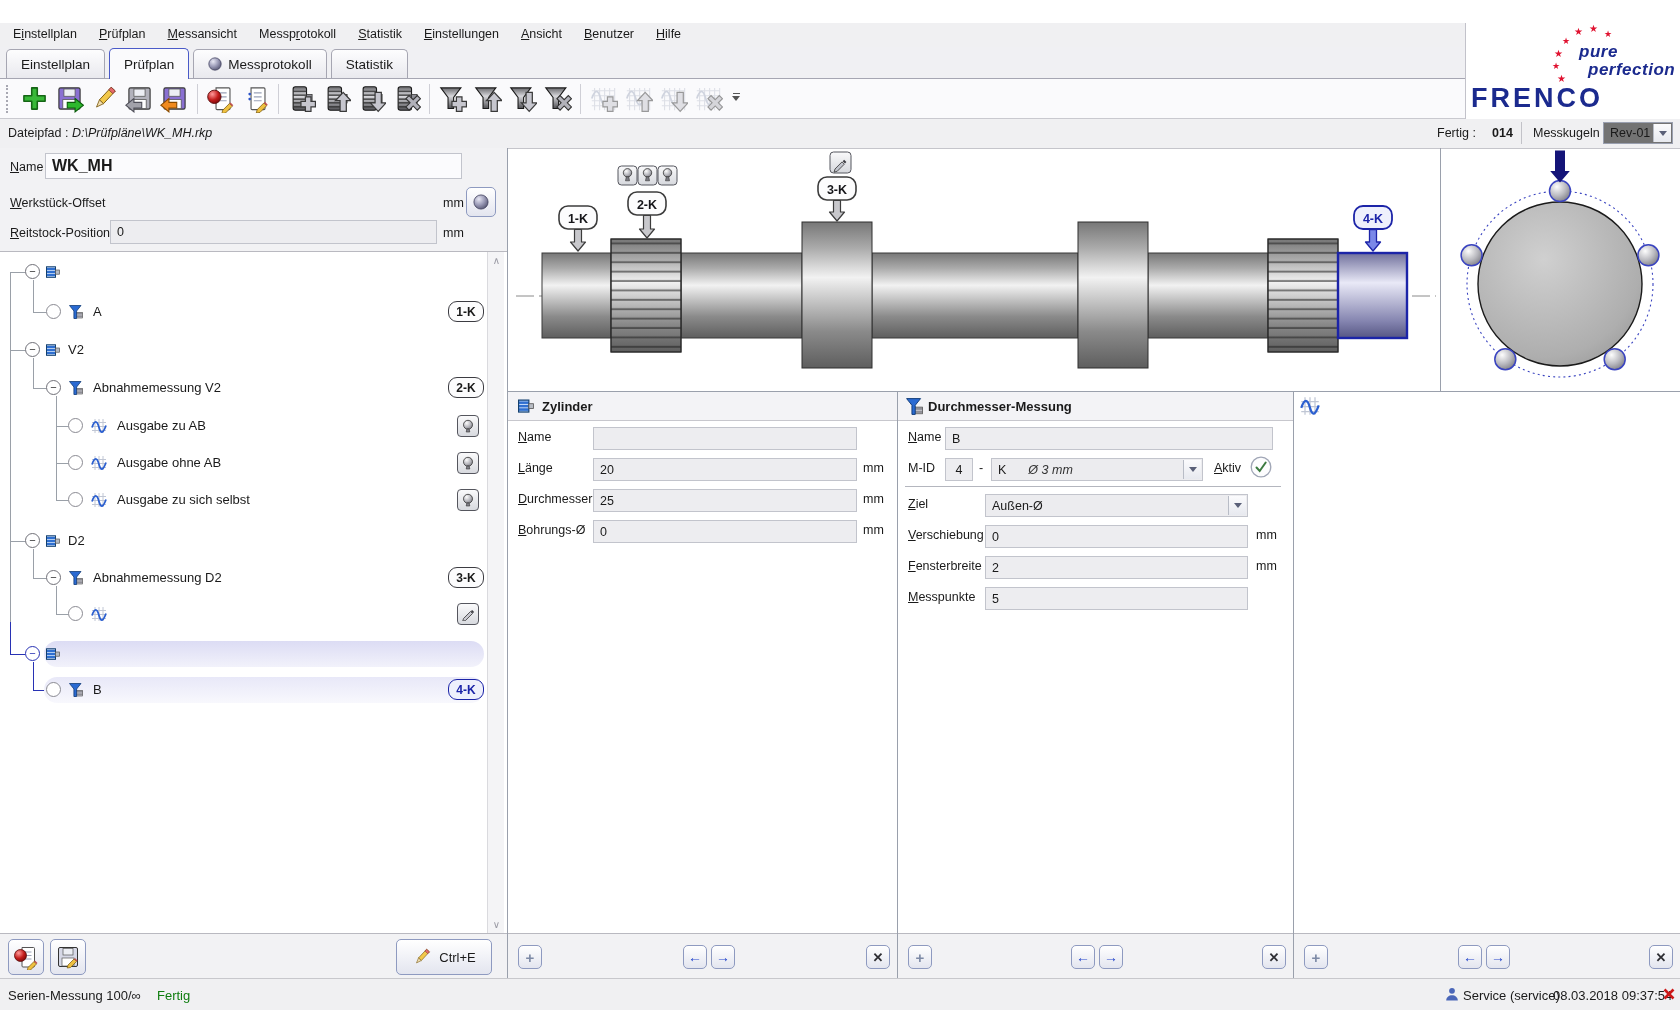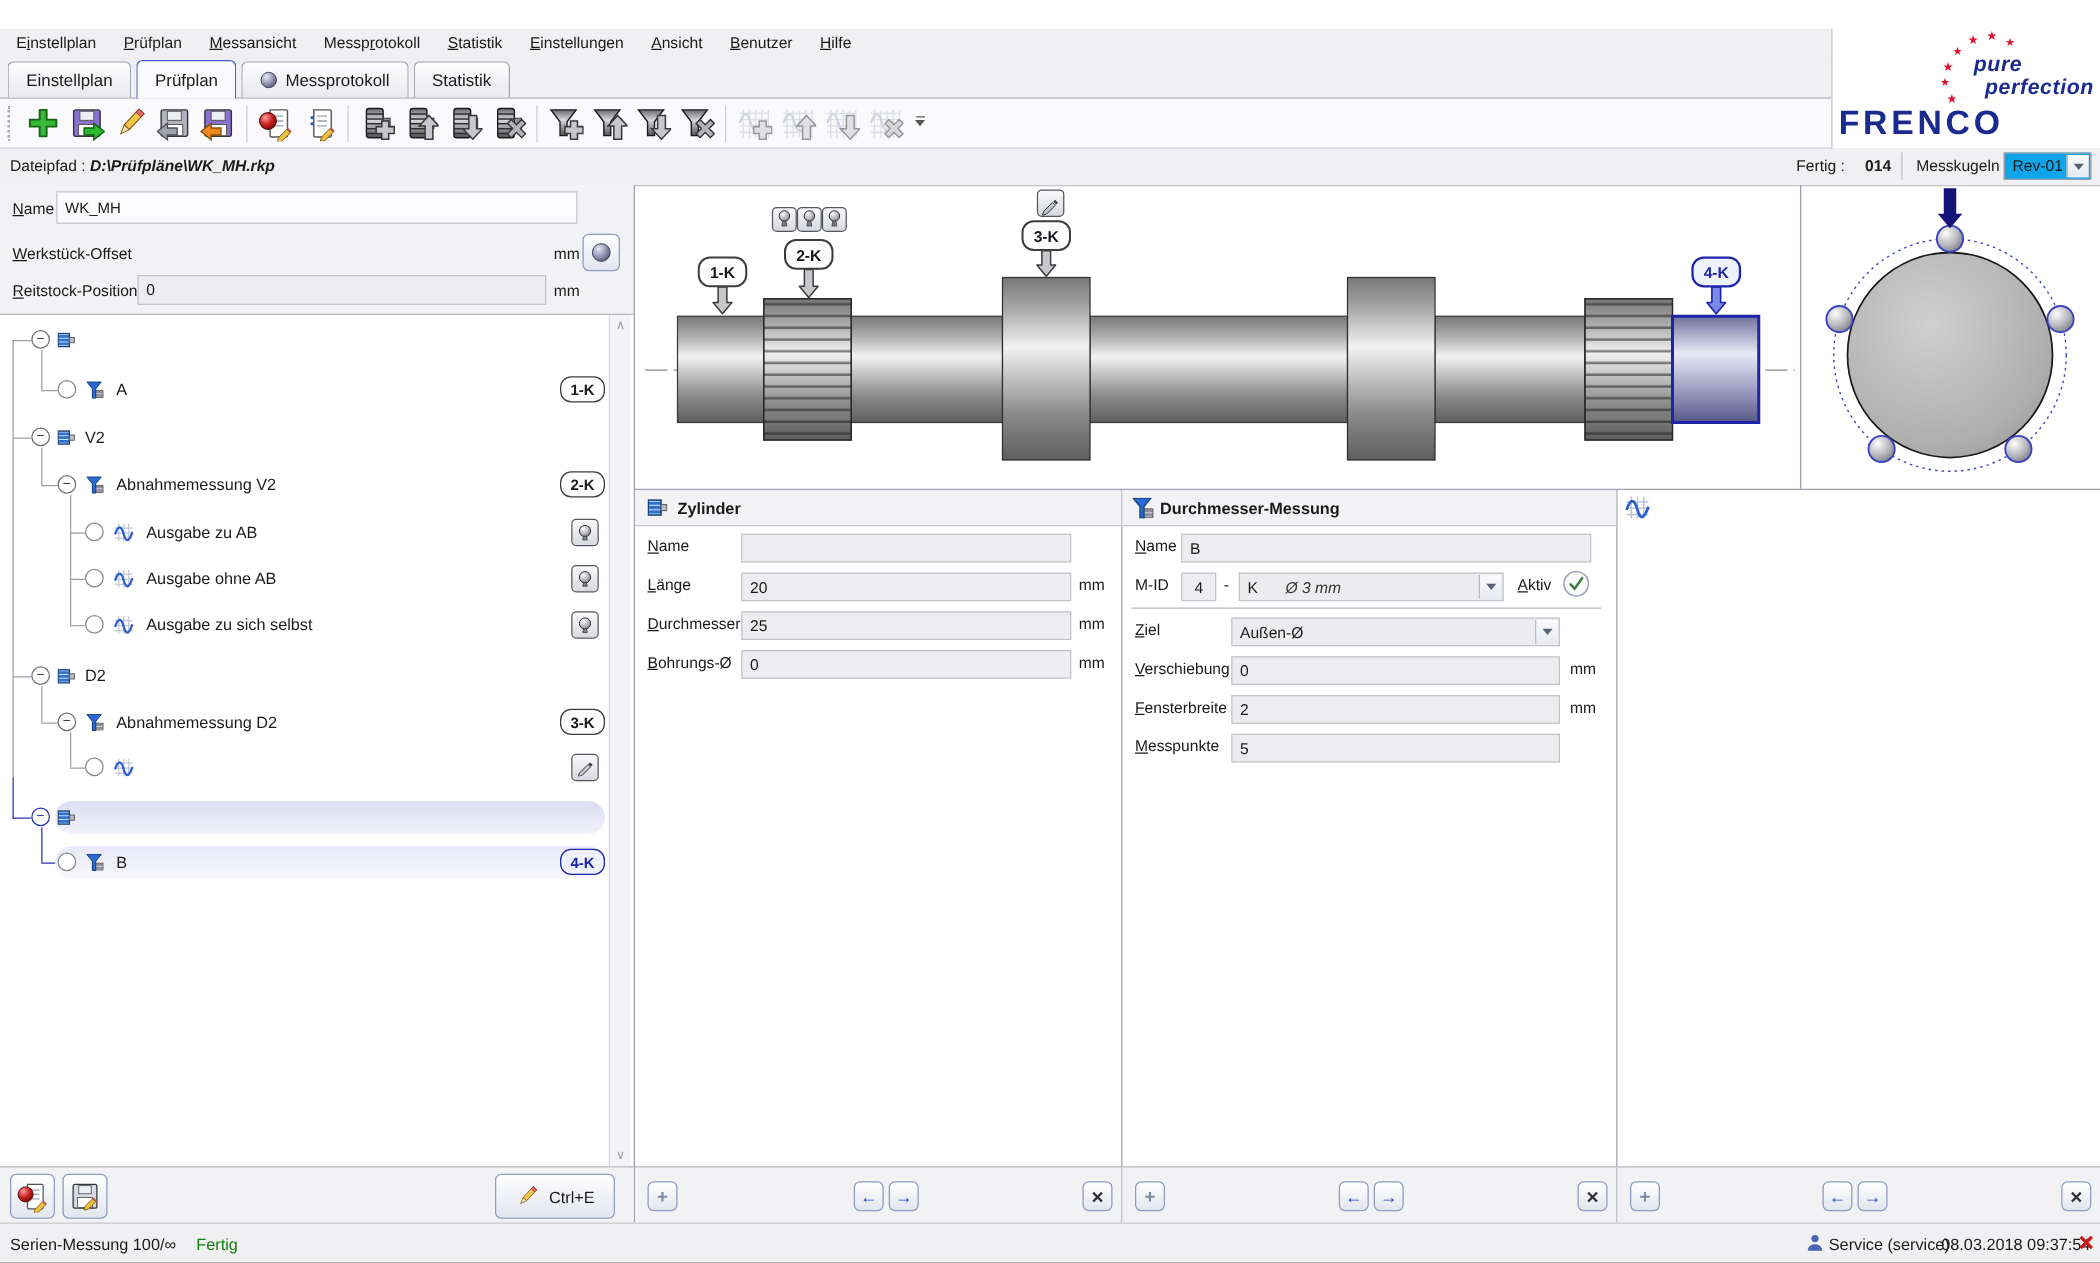--- a/index.html
+++ b/index.html
@@ -25,21 +25,21 @@
   .tbtn.dis{opacity:.5;}
   .toverflow{margin-left:6px;display:flex;flex-direction:column;align-items:center;}
   .toverflow b{width:7px;height:1.5px;background:#555;margin-bottom:1.5px;}
   .toverflow i{width:0;height:0;border:4px solid transparent;border-top:5px solid #555;}
   .logobox{left:1465px;top:23px;width:215px;height:96px;background:#fff;border-left:1px solid #c2c2ca;border-bottom:1px solid #c9c9cf;}
   .star{position:absolute;color:#e01230;font-size:10px;}
   .logo-line{position:absolute;color:#1b2a8e;font-size:17px;font-style:italic;font-weight:bold;letter-spacing:.5px;}
   .brand{position:absolute;color:#1b2a8e;font-size:27px;font-weight:bold;letter-spacing:3px;}
   .fileband{left:0;top:119px;width:1680px;height:29px;background:#f0f0f2;border-bottom:1px solid #c5c5cb;}
   .fb-label{left:8px;top:7px;}
-  .fb-path{left:72px;top:7px;font-weight:bold;font-style:italic;}
+  .fb-path{left:72px;top:7px;font-weight:normal;font-style:italic;}
   
   .inp{position:absolute;height:23px;background:#ededf0;border:1px solid #c2c4cc;box-sizing:border-box;display:flex;align-items:center;padding:0 6px;}
   .inp.sel{background:#ececef;}
   .lbl{position:absolute;font-size:12.5px;white-space:nowrap;}
   .lbl u{text-decoration:underline;}
   .unit{position:absolute;font-size:12.5px;}
   .dd{position:absolute;right:1px;top:1px;bottom:1px;width:17px;border-left:1px solid #b8bcc6;background:linear-gradient(#fbfbfd,#e7e9ef);display:flex;align-items:center;justify-content:center;}
   .dd i{width:0;height:0;border:4px solid transparent;border-top:5px solid #5a6078;margin-top:4px;}
   .btn{position:absolute;border:1px solid #8e9ac0;border-radius:5px;background:linear-gradient(#ffffff,#e3e5ef);display:flex;align-items:center;justify-content:center;box-sizing:border-box;}
   .pbtn{font-size:15px;font-weight:bold;color:#7d8aa6;}
@@ -378,32 +378,32 @@
     <span class="star" style="left:91px;top:50px">★</span>
   </div>
 
   <div class="abs fileband">
     <span class="abs fb-label">Dateipfad :</span>
     <span class="abs fb-path">D:\Prüfpläne\WK_MH.rkp</span>
     <span class="abs" style="left:1437px;top:7px">Fertig :</span>
     <span class="abs" style="left:1492px;top:7px;font-weight:bold">014</span>
     <span class="abs" style="left:1521px;top:3px;width:1px;height:22px;background:#c2c2c8"></span>
     <span class="abs" style="left:1533px;top:7px">Messkugeln :</span>
-    <div class="abs" style="left:1603px;top:3px;width:70px;height:22px;background:#0ea5e9;border:1px solid #9aa0b0;box-sizing:border-box">
+    <div class="abs" style="left:1603px;top:3px;width:70px;height:22px;background:#737373;border:1px solid #9aa0b0;box-sizing:border-box">
       <span style="position:absolute;left:6px;top:3px">Rev-01</span>
       <span class="dd">
           <i></i>
         </span>
     </div>
   </div>
 
   <div class="abs fields-area" id="fieldsArea">
       <span class="lbl" style="left:10px;top:12px"><u>N</u>ame</span>
       <div class="inp" style="left:45px;top:5px;width:417px;height:26px;background:#fbfbfd;">
-        <span style="font-weight:normal;font-size:12px">WK_MH</span>
+        <span style="font-weight:bold;font-size:16px">WK_MH</span>
       </div>
       <span class="lbl" style="left:10px;top:48px"><u>W</u>erkstück-Offset</span>
       <span class="unit" style="left:443px;top:48px">mm</span>
       <div class="btn" style="left:466px;top:39px;width:30px;height:30px">
         <span style="display:flex">
           <svg width="16" height="16" viewBox="0 0 14 14" xmlns="http://www.w3.org/2000/svg">
             <circle cx="7" cy="7" r="6.2" fill="url(#gSph)" stroke="#3c3c5a" stroke-width=".7"></circle>
           </svg>
         </span>
       </div>

